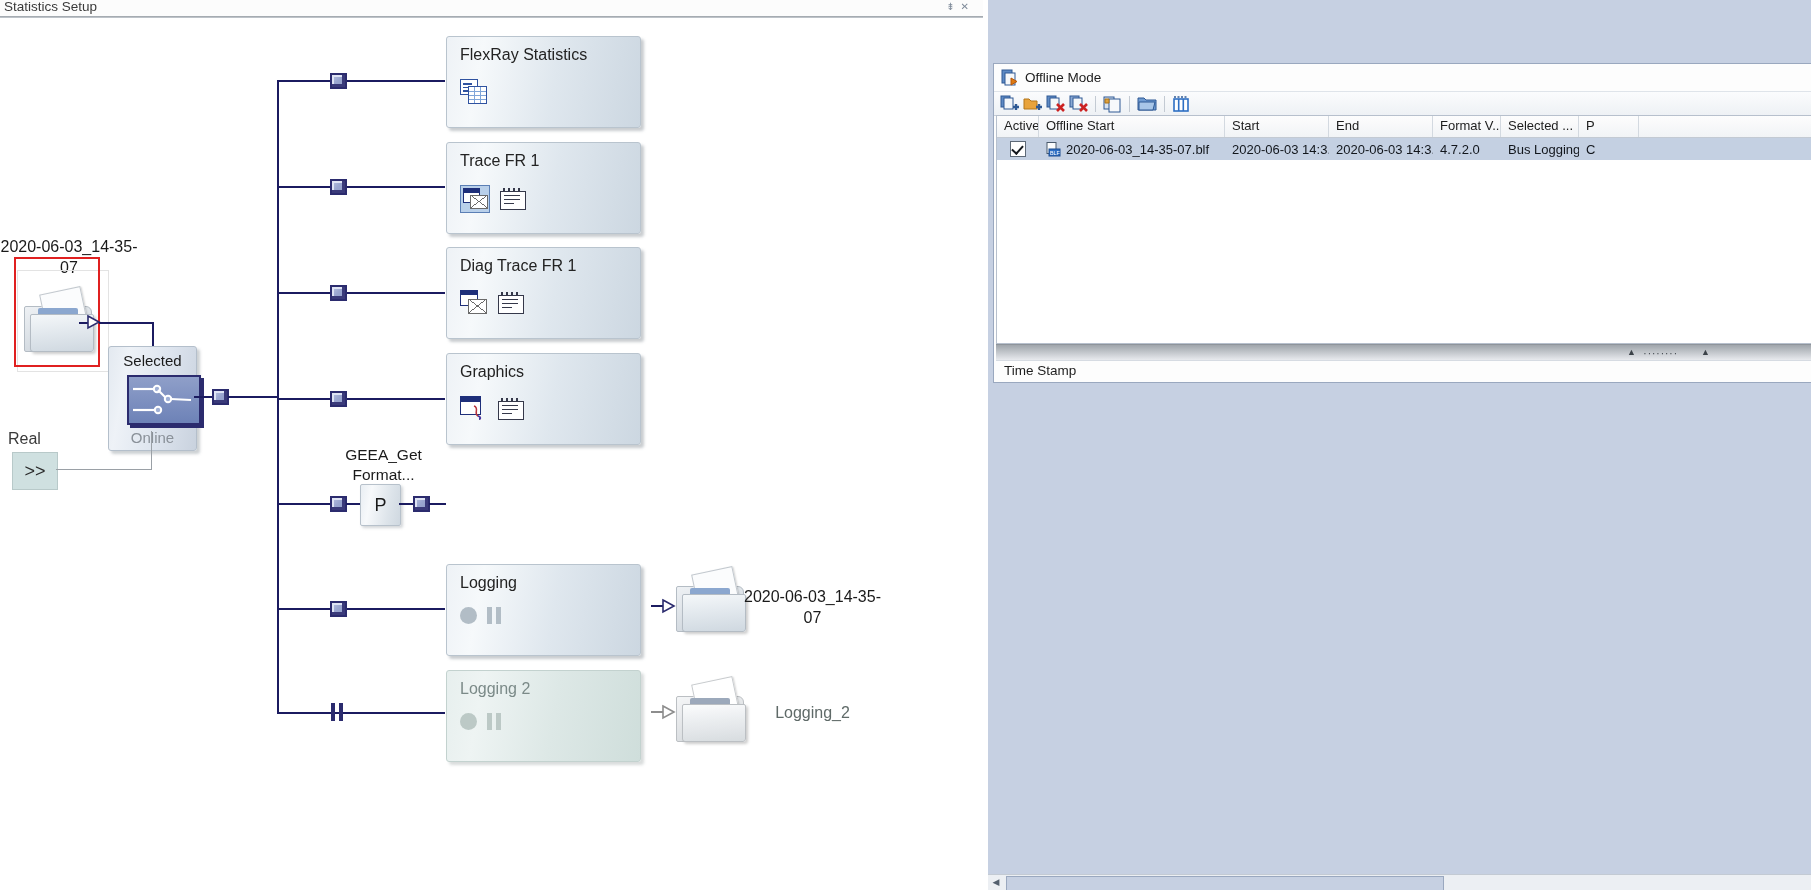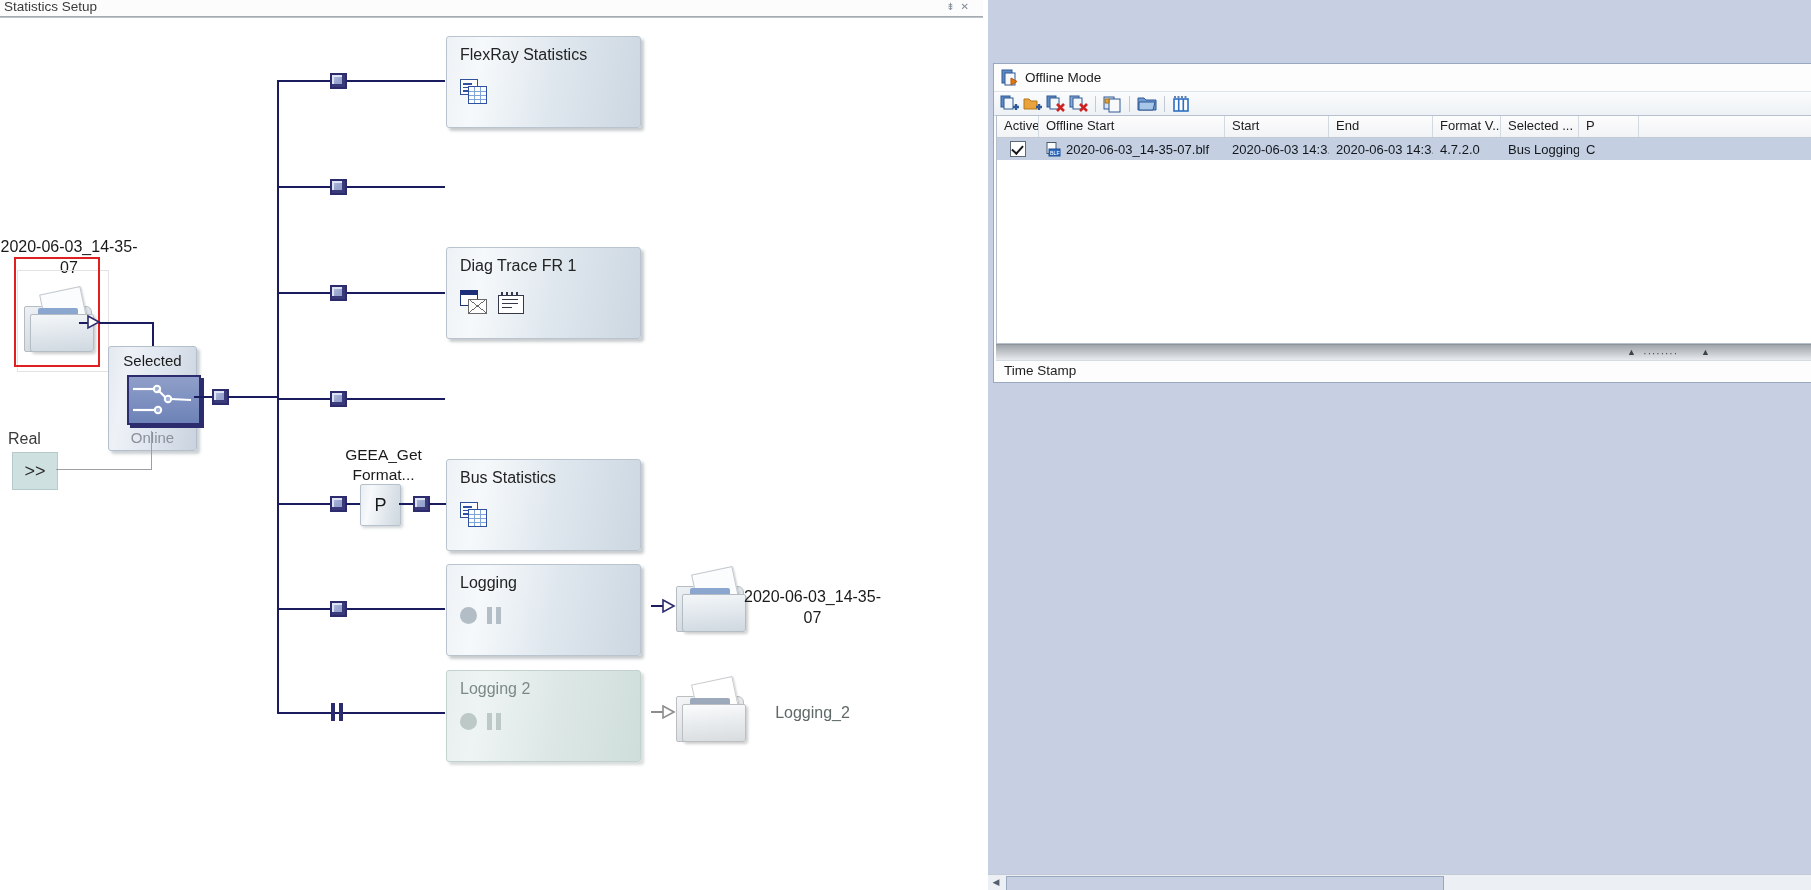--- a/index.html
+++ b/index.html
@@ -237,20 +237,38 @@
               <i class="r" style="top:12px"></i>
                            <i class="c" style="left:5px"></i>
               <i class="c" style="left:11px"></i>
             </span>
         </span>
       </div>
     </div>
 
     <div class="wire h" style="left:277px;top:168px;width:168px;"></div>
     <div class="jnode" style="left:330px;top:161px;"></div>
+    <div class="block" style="left:446px;top:124px;">
+      <div class="bname">Trace FR 1</div>
+      <div class="bicons">
+        <span class="ic ic-trace">
+          <span class="frame"></span>
+            <span class="win"></span>
+            <span class="env"></span>
+        </span>
+        <span class="ic ic-list">
+          <span class="tabs"></span>
+            <span class="body">
+              <i></i>
+              <i></i>
+              <i></i>
+            </span>
+        </span>
+      </div>
+    </div>
 
     <div class="wire h" style="left:277px;top:274px;width:168px;"></div>
     <div class="jnode" style="left:330px;top:267px;"></div>
     <div class="block" style="left:446px;top:229px;">
       <div class="bname">Diag Trace FR 1</div>
       <div class="bicons">
         <span class="ic ic-diag">
           <span class="win"></span>
             <span class="env"></span>
         </span>
@@ -260,51 +278,52 @@
               <i></i>
               <i></i>
               <i></i>
             </span>
         </span>
       </div>
     </div>
 
     <div class="wire h" style="left:277px;top:380px;width:168px;"></div>
     <div class="jnode" style="left:330px;top:373px;"></div>
+    <div class="block" style="left:446px;top:335px;">
+      <div class="bname">Graphics</div>
+      <div class="bicons">
+        <span class="ic ic-graph">
+          <span class="win"></span>
+          <svg class="curve" viewBox="0 0 14 15">
+              <path d="M2,1 C8,3 1,9 6,11 C9,12 9,14 7,14" fill="none" stroke="#b5323c" stroke-width="1.5"></path>
+            <path d="M6,11 C9,12 9,14 7,14" fill="none" stroke="#3a3ab0" stroke-width="1.5"></path>
+            </svg>
+        </span>
+        <span class="ic ic-list">
+          <span class="tabs"></span>
+            <span class="body">
+              <i></i>
+              <i></i>
+              <i></i>
+            </span>
+        </span>
+      </div>
+    </div>
 
     <div class="wire h" style="left:277px;top:485px;width:56px;"></div>
     <div class="jnode" style="left:330px;top:478px;"></div>
     <div class="wire h" style="left:346px;top:485px;width:14px;"></div>
     <div style="position:absolute;left:360px;top:466px;width:39px;height:40px;
                 background:linear-gradient(100deg,#e9eef3,#f7f9fb 25%,#dde4ea 70%,#cfd8e0);
                 border:1px solid #b7c1cb;border-radius:2px;box-shadow:2px 2px 3px rgba(110,120,130,.3);
                 display:flex;align-items:center;justify-content:center;font-size:18px;color:#1a1a1a;">P</div>
     <div class="wire h" style="left:399px;top:485px;width:15px;"></div>
     <div class="jnode" style="left:413px;top:478px;"></div>
     <div class="wire h" style="left:429px;top:485px;width:17px;"></div>
     <div class="node-label" style="left:331px;top:427px;width:105px;font-size:15.5px;line-height:20px;">GEEA_Get Format...</div>
-    <div class="block" style="left:446px;top:441px;">
-      <div class="bname">Bus Statistics</div>
-      <div class="bicons">
-        <span class="ic ic-stats">
-          <span class="s1">
-              <i></i>
-              <i></i>
-              <i></i>
-            </span>
-          <span class="s2">
-              <i class="r" style="top:4px"></i>
-              <i class="r" style="top:8px"></i>
-              <i class="r" style="top:12px"></i>
-                           <i class="c" style="left:5px"></i>
-              <i class="c" style="left:11px"></i>
-            </span>
-        </span>
-      </div>
-    </div>
 
     <div class="wire h" style="left:277px;top:590px;width:168px;"></div>
     <div class="jnode" style="left:330px;top:583px;"></div>
     <div class="block" style="left:446px;top:546px;">
       <div class="bname">Logging</div>
       <div class="bicons">
         <span class="ic-rec"></span>
         <span class="ic-pause"></span>
       </div>
     </div>

